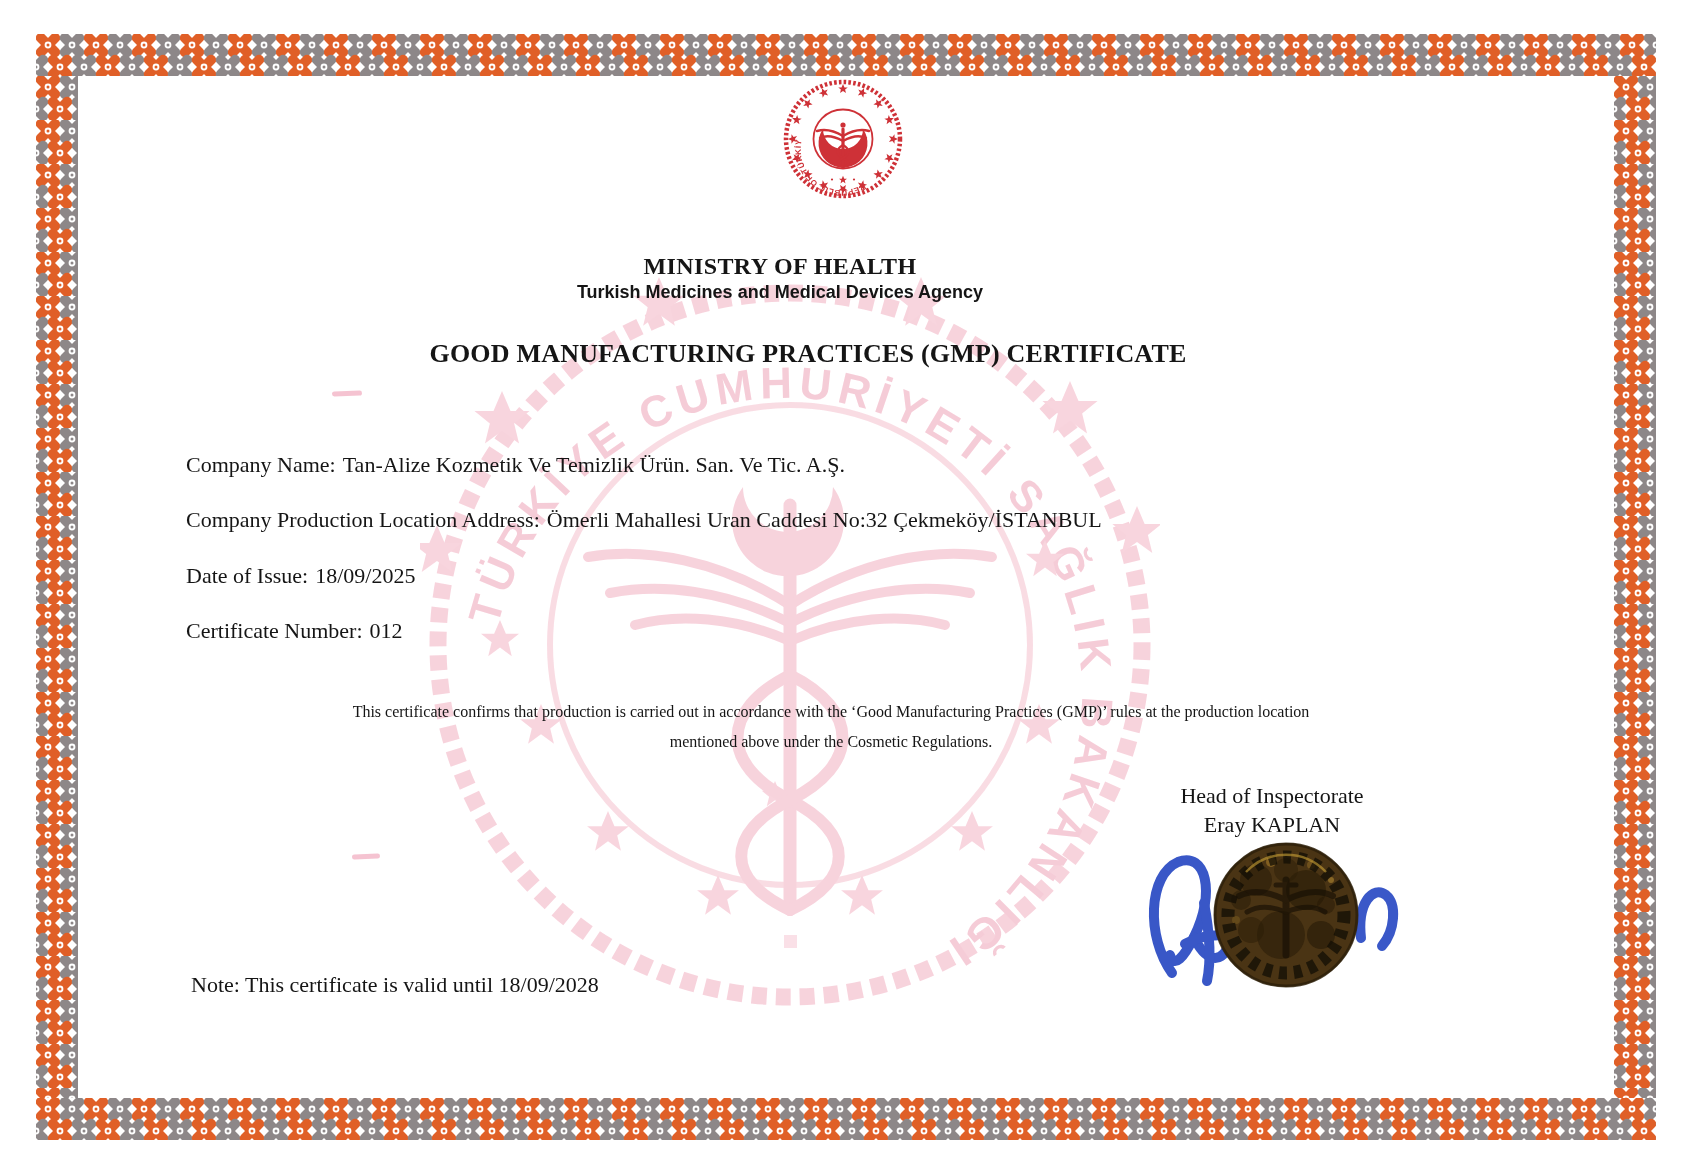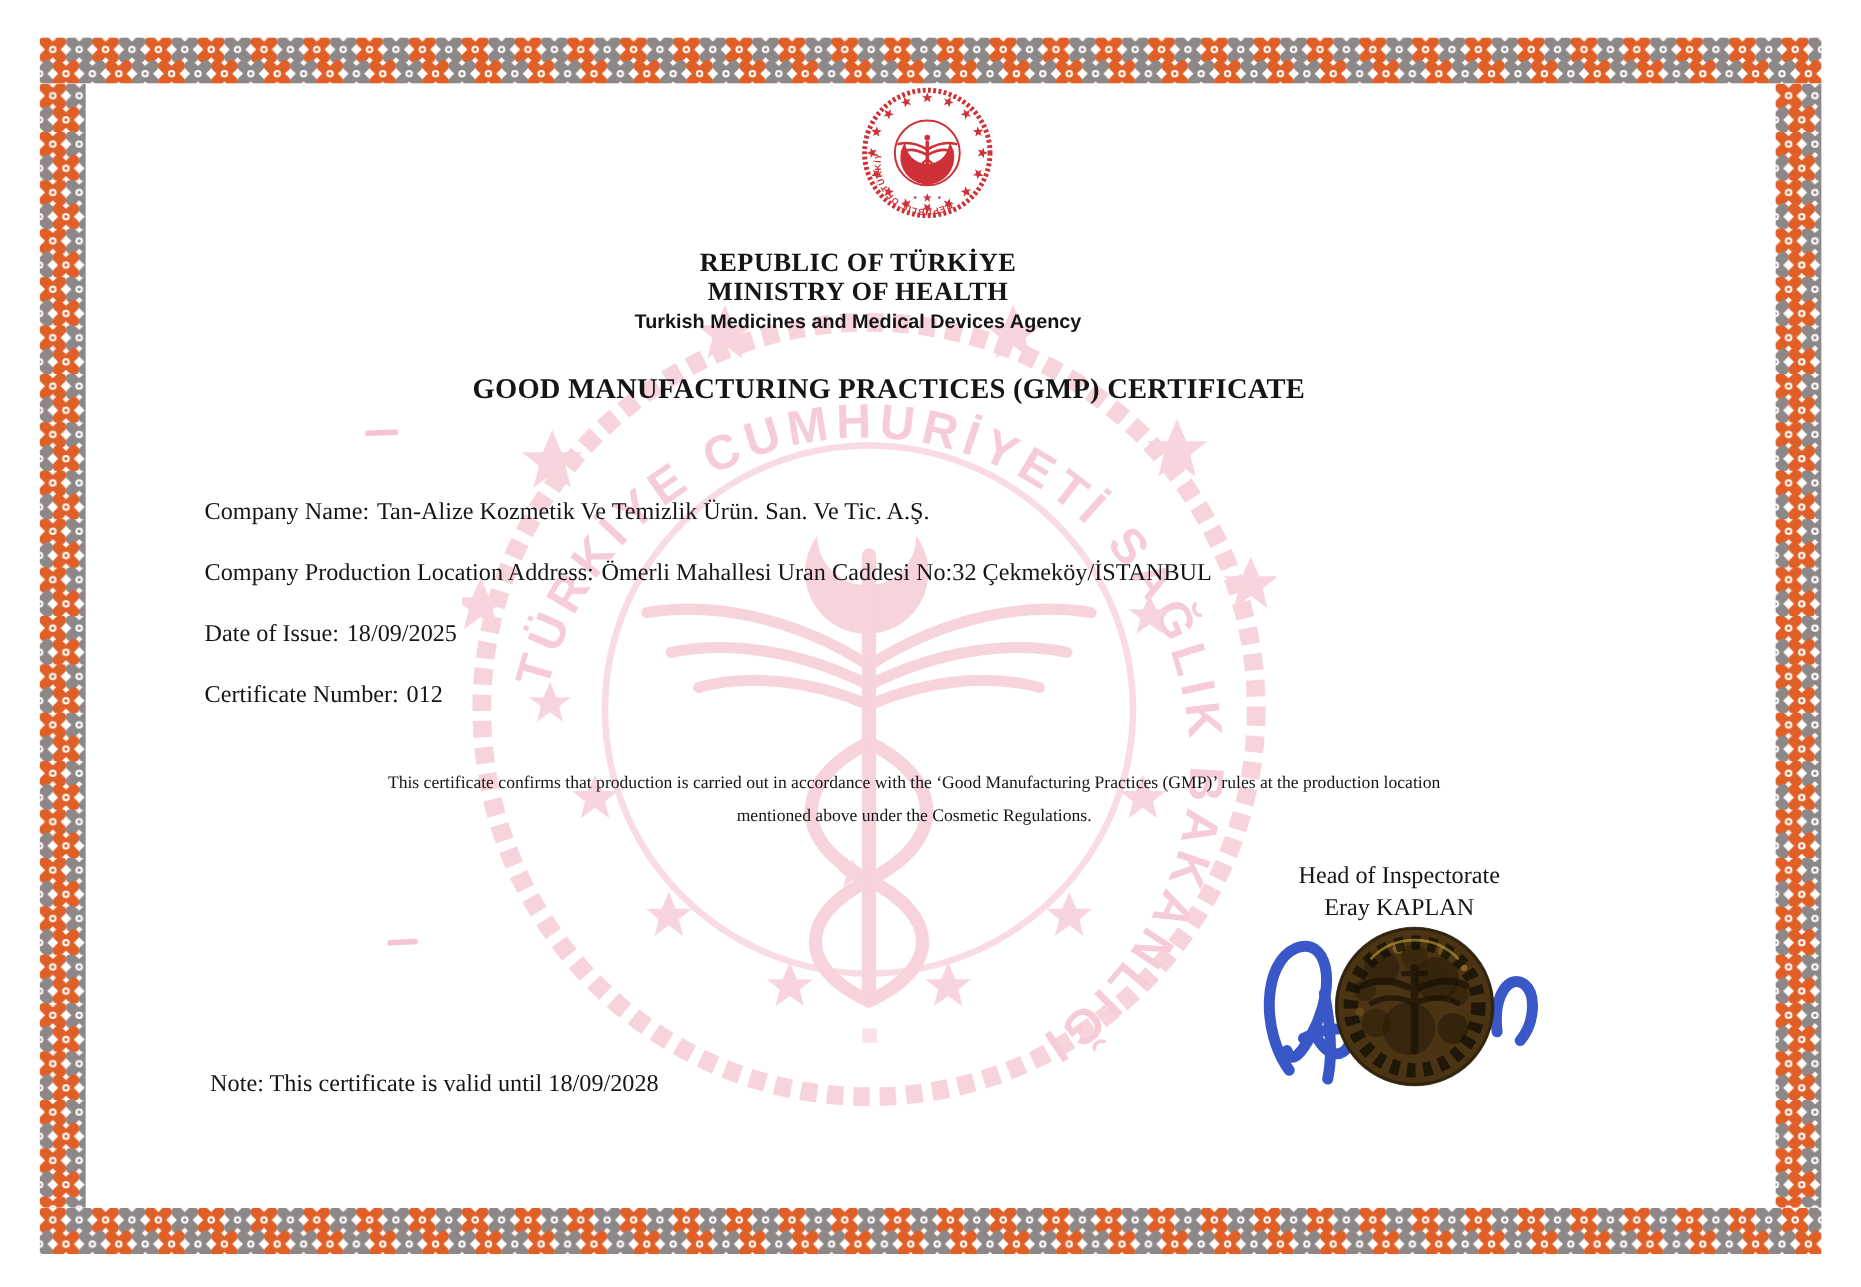--- a/index.html
+++ b/index.html
@@ -173,21 +173,20 @@
         <circle cx="60" cy="46" r="2.6"></circle>
       </g>
       <g>
         <use href="#star" transform="translate(60,101) scale(0.42)"></use>
         <circle cx="49" cy="100.5" r="1.1"></circle>
         <circle cx="71" cy="100.5" r="1.1"></circle>
       </g>
     </g>
   </svg>
 
-  <div class="h-country">REPUBLIC OF TÜRKİYE</div>
   <div class="h-ministry">MINISTRY OF HEALTH</div>
   <div class="h-agency">Turkish Medicines and Medical Devices Agency</div>
   <div class="h-title">GOOD MANUFACTURING PRACTICES (GMP) CERTIFICATE</div>
 
   <div class="field f0">
     <span class="lbl">Company Name</span><span class="val">Tan-Alize Kozmetik Ve Temizlik Ürün. San. Ve Tic. A.Ş.</span>
   </div>
   <div class="field f1">
     <span class="lbl">Company Production Location Address</span><span class="val">Ömerli Mahallesi Uran Caddesi No:32 Çekmeköy/İSTANBUL</span>
   </div>

